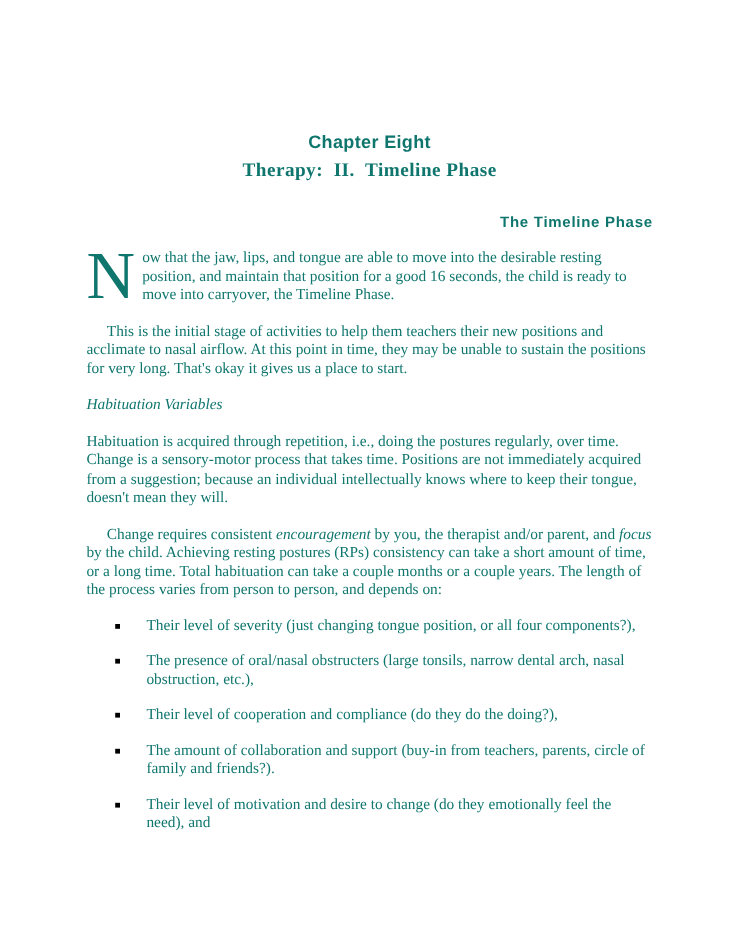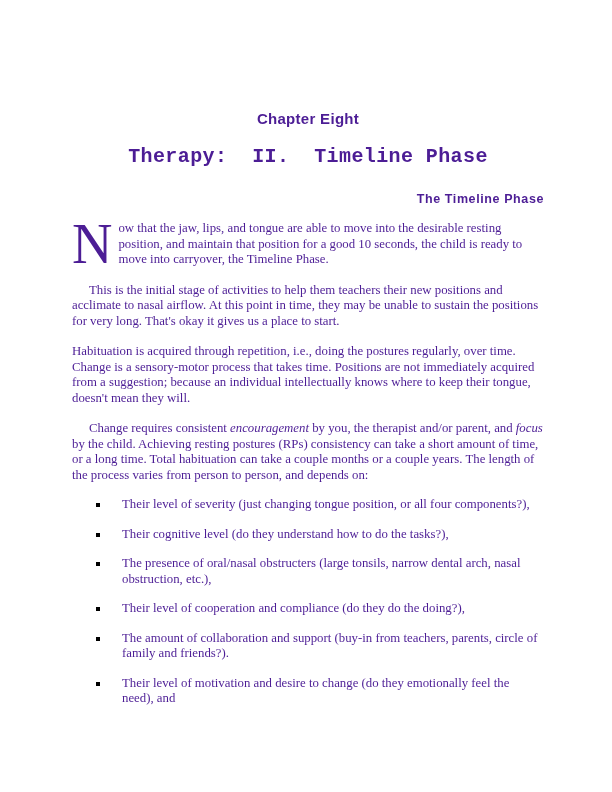--- a/index.html
+++ b/index.html
@@ -10,40 +10,40 @@
   .page {
     position: relative;
     width: 612px;
     height: 792px;
     box-sizing: border-box;
     background: #ffffff;
     padding: 110px 68px 0 72px;
     font-family: "Liberation Serif", "DejaVu Serif", serif;
     font-size: 12.8px;
     line-height: 15.5px;
-    color: #4c1d95;
+    color: #0f766e;
     overflow: hidden;
   }
   .chapter-label {
     text-align: center;
     font-family: "Liberation Sans", sans-serif;
     font-weight: bold;
     font-size: 15px;
     line-height: 17px;
     letter-spacing: 0.3px;
     white-space: pre-wrap;
   }
   .doc-title {
     text-align: center;
-    font-family: Liberation Mono, monospace;
+    font-family: Liberation Serif, serif;
     font-weight: bold;
-    font-size: 20px;
+    font-size: 16px;
     line-height: 22px;
     letter-spacing: 0.4px;
-    margin-top: 19px;
+    margin-top: 5px;
     white-space: pre-wrap;
   }
   .section-heading {
     font-family: "Liberation Sans", sans-serif;
     font-weight: bold;
     font-size: 12.5px;
     line-height: 14px;
     letter-spacing: 0.6px;
     margin-top: 24px;
     text-align: right;
@@ -96,38 +96,35 @@
 
 <div class="page">
 
   <div class="chapter-label">Chapter Eight</div>
 
   <div class="doc-title">Therapy:  II.  Timeline Phase</div>
 
   <div class="section-heading">The Timeline Phase</div>
 
   <p class="body-para clearfix">
-    <span class="dropcap">N</span><span>ow that the jaw, lips, and tongue are able to move into the desirable resting position, and maintain that position for a good 10 seconds, the child is ready to move into carryover, the Timeline Phase.</span>
+    <span class="dropcap">N</span><span>ow that the jaw, lips, and tongue are able to move into the desirable resting position, and maintain that position for a good 16 seconds, the child is ready to move into carryover, the Timeline Phase.</span>
   </p>
 
   <p class="body-para indent-first">This is the initial stage of activities to help them teachers their new positions and acclimate to nasal airflow.  At this point in time, they may be unable to sustain the positions for very long. That's okay it gives us a place to start.</p>
 
+  <div class="subheading">Habituation Variables</div>
 
   <p class="body-para">Habituation is acquired through repetition, i.e., doing the postures regularly, over time. Change is a sensory-motor process that takes time. Positions are not immediately acquired from a suggestion; because an individual intellectually knows where to keep their tongue, doesn't mean they will.</p>
 
   <p class="body-para indent-first"><span>Change requires consistent </span><span class="seg-italic">encouragement</span><span> by you, the therapist and/or parent, and </span><span class="seg-italic">focus</span><span> by the child.  Achieving resting postures (RPs) consistency can take a short amount of time, or a long time.  Total habituation can take a couple months or a couple years.  The length of the process varies from person to person, and depends on:</span></p>
 
   <ul class="bullet-list">
       <li class="bullet-item">
         <span class="bullet-marker"></span>
         <span class="bullet-text">Their level of severity (just changing tongue position, or all four components?),</span>
-      </li>
-      <li class="bullet-item">
-        <span class="bullet-marker"></span>
-        <span class="bullet-text">Their cognitive level (do they understand how to do the tasks?),</span>
       </li>
       <li class="bullet-item">
         <span class="bullet-marker"></span>
         <span class="bullet-text">The presence of oral/nasal obstructers (large tonsils, narrow dental arch, nasal obstruction, etc.),</span>
       </li>
       <li class="bullet-item">
         <span class="bullet-marker"></span>
         <span class="bullet-text">Their level of cooperation and compliance (do they do the doing?),</span>
       </li>
       <li class="bullet-item">

